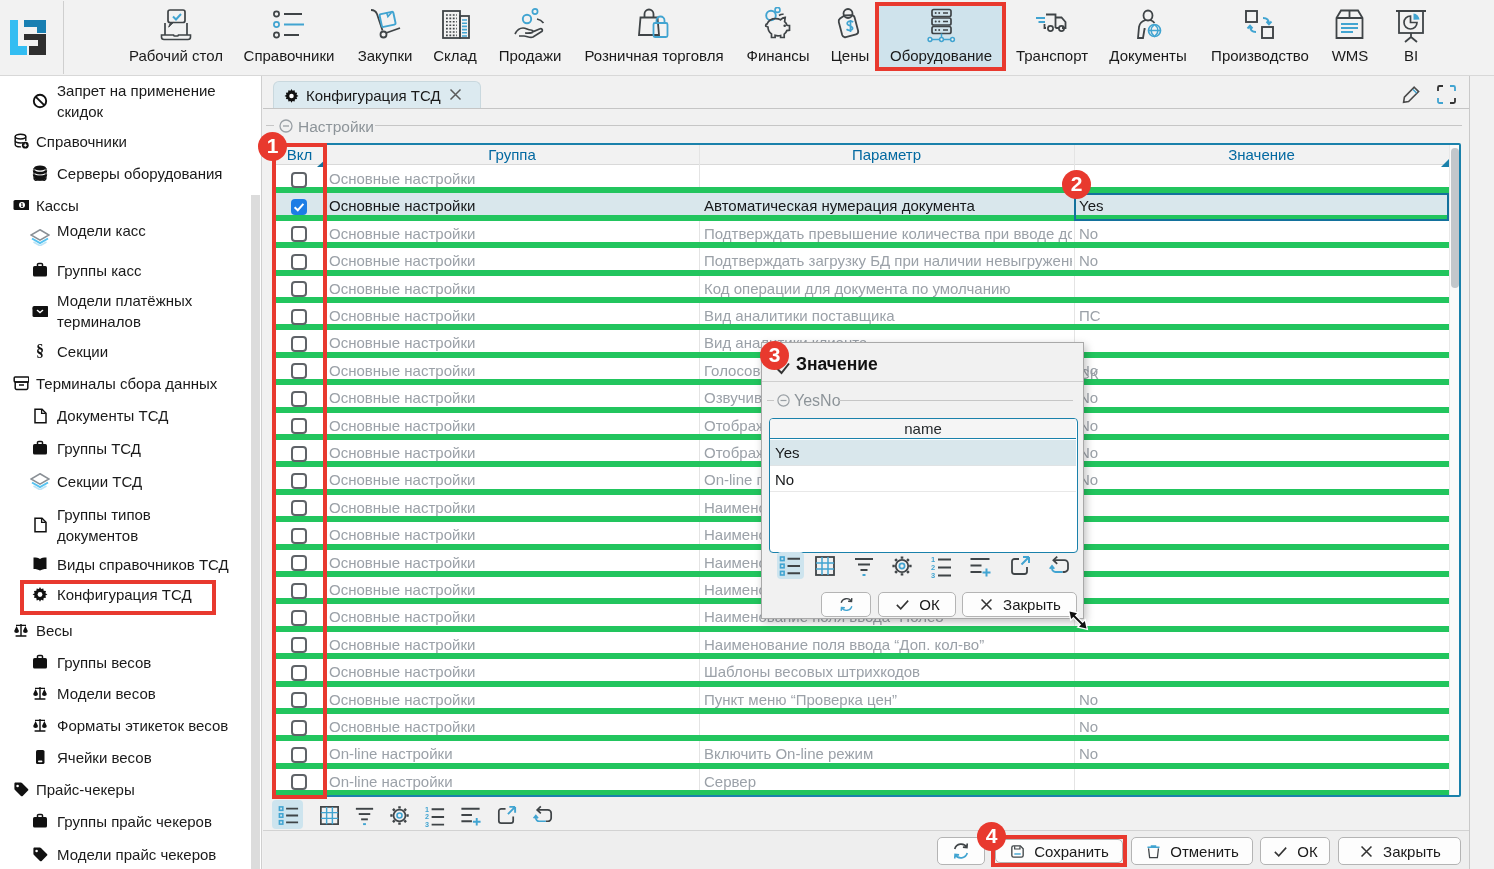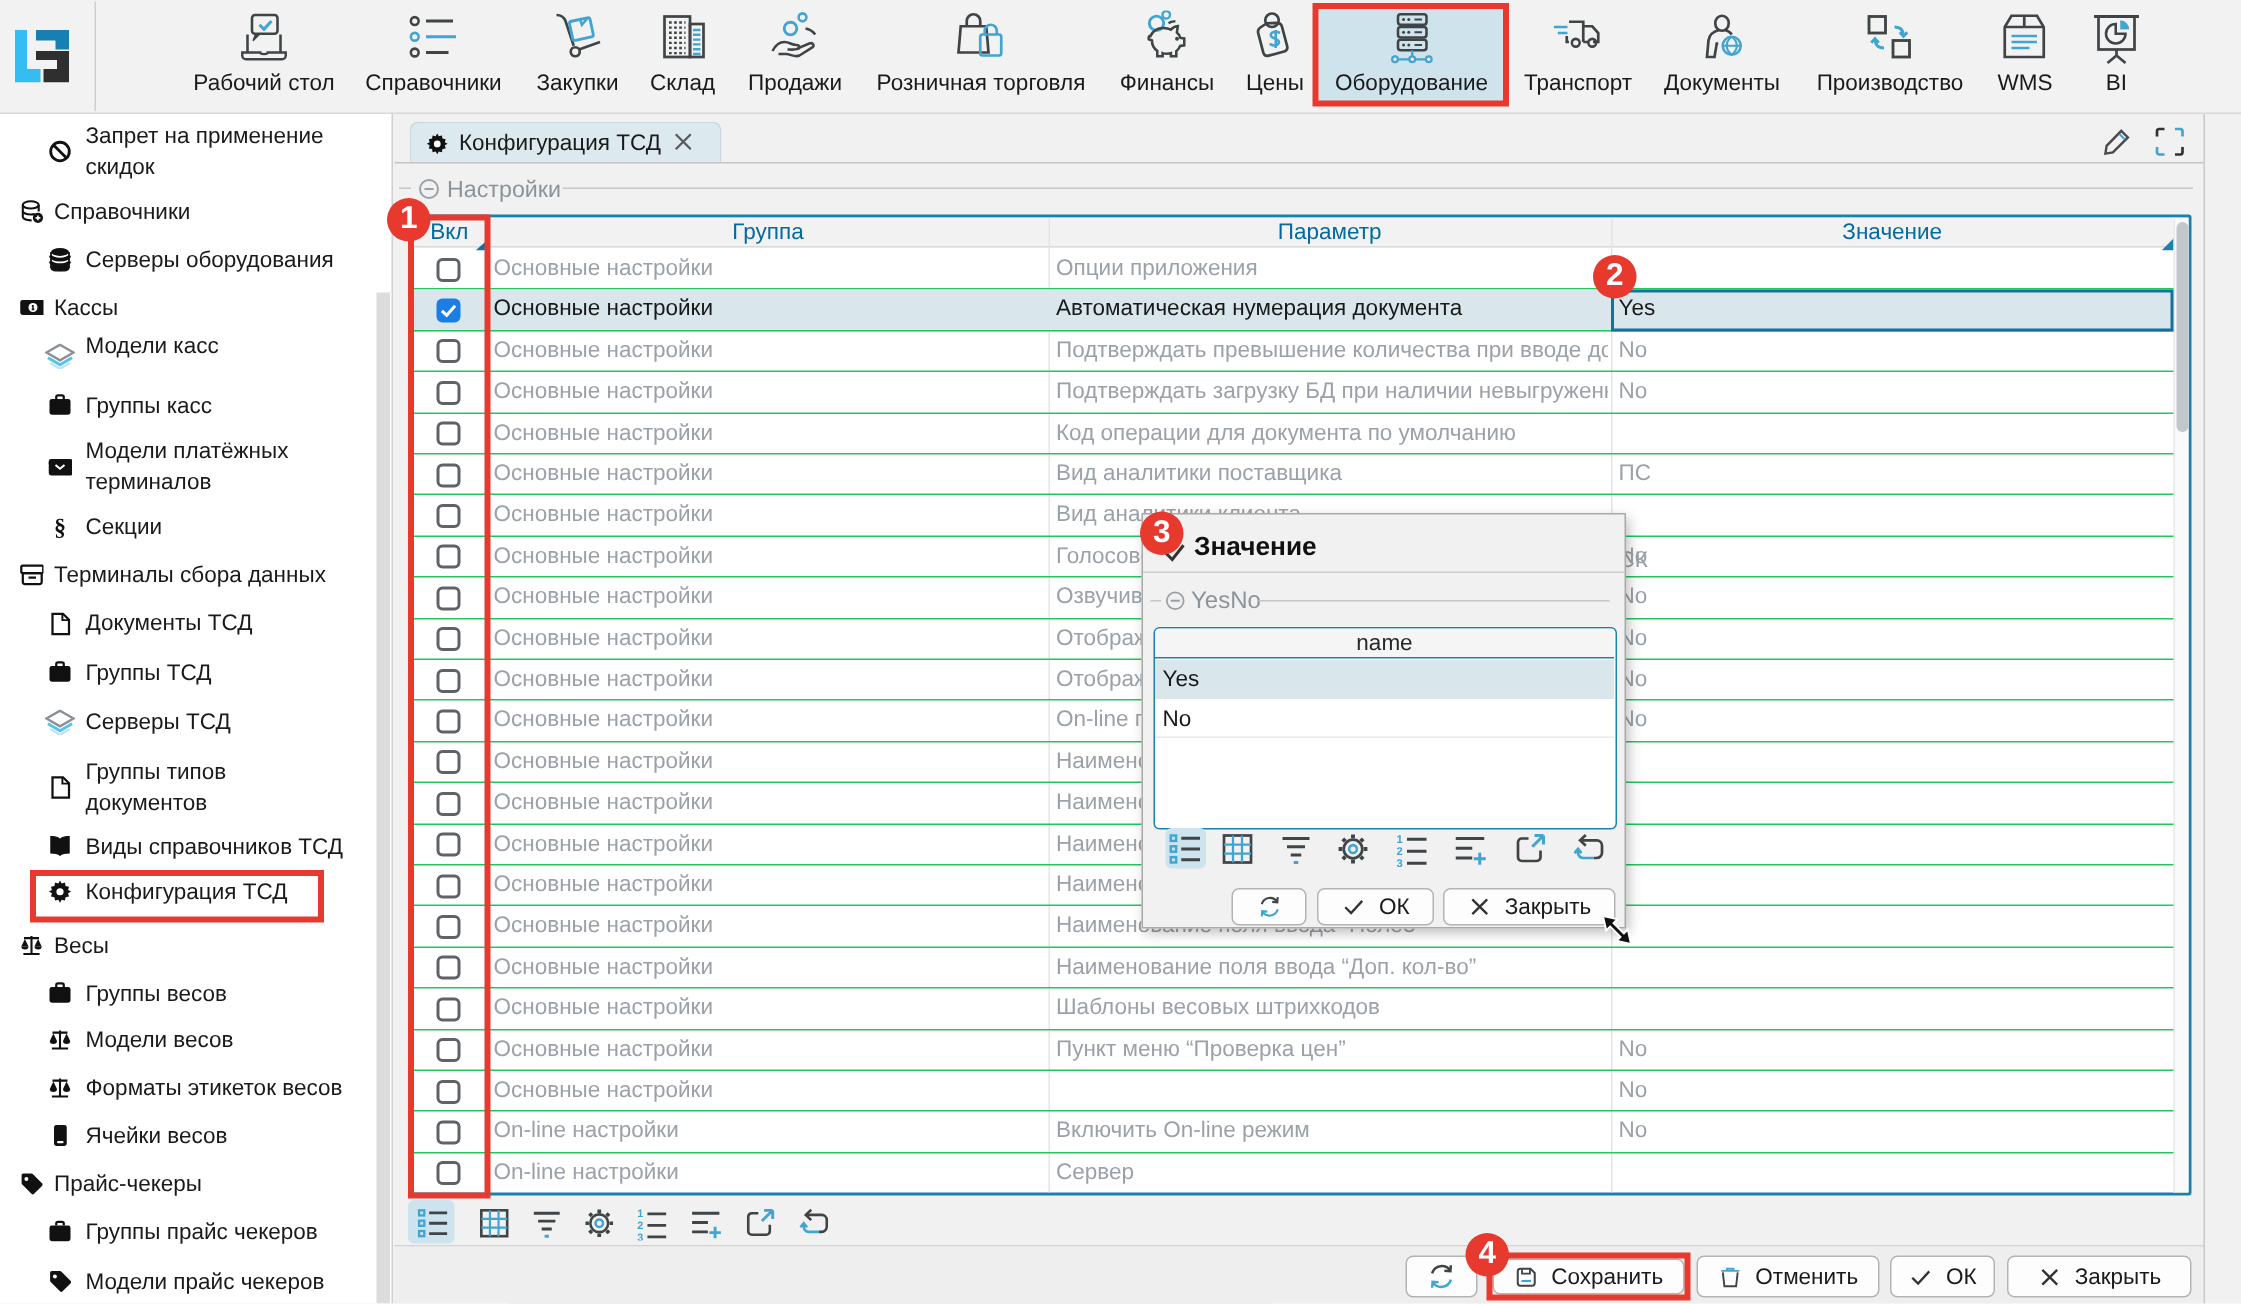--- a/index.html
+++ b/index.html
@@ -8,21 +8,21 @@
 #topbar { position:absolute; left:0; top:0; width:1494px; height:76px; background:#f2f2f2; border-bottom:1px solid #d8d8d8; }
 .tlabel { position:absolute; top:47px; font-size:15px; color:#1a1a1a; white-space:nowrap; transform:translateX(-50%); }
 #sidebar { position:absolute; left:0; top:76px; width:262px; height:793px; background:#fff; border-right:1px solid #cfcfcf; }
 .sitem { position:absolute; font-size:15px; color:#1a1a1a; white-space:nowrap; line-height:21px; }
 #content { position:absolute; left:263px; top:76px; width:1206px; height:793px; background:#f1f1f1; }
 #tabbar { position:absolute; left:263px; top:76px; width:1206px; height:33px; border-bottom:1px solid #c5c5c5; }
 #tab { position:absolute; left:273px; top:81px; width:208px; height:27px; background:#dceaf0; border:1px solid #c9d8de; border-bottom:none; border-radius:6px 6px 0 0; }
 #tbl { position:absolute; left:272px; top:143px; width:1189px; height:654px; background:#fff; border:2px solid #1a81ab; border-radius:2px; overflow:hidden; }
 .hdr { position:absolute; left:0; top:0; width:1175px; height:20px; background:#f2f2f2; border-bottom:1px solid #d9d9d9; }
 .hcell { position:absolute; top:0; height:20px; line-height:20px; text-align:center; font-size:15px; color:#0369a1; }
-.row { position:absolute; width:1175px; height:27.4px; border-bottom:1px solid #22c55e; }
+.row { position:absolute; width:1175px; height:27.4px; border-bottom:6px solid #22c55e; }
 .ct { position:absolute; top:0; height:26.4px; line-height:26.4px; font-size:15px; color:#9ba1a8; white-space:nowrap; overflow:hidden; }
 .colline { position:absolute; top:0; width:1px; height:652px; background:#e4e4e4; }
 .btn { position:absolute; height:28px; background:#fdfdfd; border:1px solid #b4b4b4; border-radius:5px; font-size:15px; color:#1a1a1a; display:flex; align-items:center; justify-content:center; gap:8px; }
 .ann-rect { position:absolute; border:4px solid #e8392e; z-index:120; }
 .ann-c { position:absolute; width:29px; height:29px; border-radius:50%; background:#e8392e; color:#fff; font-size:21px; font-weight:bold; text-align:center; line-height:28px; z-index:130; }
 #dialog { position:absolute; left:761px; top:342px; width:323px; height:277px; background:#f1f1f1; border:1px solid #a9a9a9; box-shadow:2px 3px 8px rgba(0,0,0,.25); z-index:50; }
 </style></head><body>
 
 <div id="topbar"></div>
 <svg style="position:absolute;left:10px;top:20px" width="36" height="35" viewBox="0 0 36 35" fill="none">
@@ -213,21 +213,21 @@
 <div class="sitem" style="left:57px;top:405.0px">Документы ТСД</div>
 <svg style="position:absolute;left:32px;top:407.5px" width="16" height="16" viewBox="0 0 16 16" fill="none">
     <path d="M3 1.2 h7 l4 4 V14.8 H3 z" stroke="#111" stroke-width="1.5" fill="none"></path>
 <path d="M9.6 1.6 V5.4 H13.6" stroke="#111" stroke-width="1.3" fill="none"></path>
   </svg>
 <div class="sitem" style="left:57px;top:437.5px">Группы ТСД</div>
 <svg style="position:absolute;left:32px;top:440.0px" width="16" height="16" viewBox="0 0 16 16" fill="none">
     <path d="M5.5 4 V2.6 c0-.7 .5-1.1 1.2-1.1 h2.6 c.7 0 1.2 .4 1.2 1.1 V4" stroke="#111" stroke-width="1.5" fill="none"></path>
 <rect x="1" y="4" width="14" height="10.5" rx="1.6" fill="#111"></rect>
   </svg>
-<div class="sitem" style="left:57px;top:470.5px">Серверы ТСД</div>
+<div class="sitem" style="left:57px;top:470.5px">Секции ТСД</div>
 <svg style="position:absolute;left:30px;top:473.0px" width="20" height="17" viewBox="0 0 20 17" fill="none">
     <path d="M10 0.8 L19 6 L10 11.2 L1 6 Z" stroke="#8a9096" stroke-width="1.6" fill="#fff"></path>
 <path d="M2 9.5 L10 14.2 L18 9.5" stroke="#56c2f0" stroke-width="2" fill="none"></path>
 <path d="M3.5 13 L10 16.8 L16.5 13" stroke="#bde4f5" stroke-width="1.6" fill="none"></path>
   </svg>
 <div class="sitem" style="left:57px;top:504.0px">Группы типов<br>документов</div>
 <svg style="position:absolute;left:32px;top:517.0px" width="16" height="16" viewBox="0 0 16 16" fill="none">
     <path d="M3 1.2 h7 l4 4 V14.8 H3 z" stroke="#111" stroke-width="1.5" fill="none"></path>
 <path d="M9.6 1.6 V5.4 H13.6" stroke="#111" stroke-width="1.3" fill="none"></path>
   </svg>
@@ -326,21 +326,20 @@
       <path d="M9 0 V9 H0 Z" fill="#1a81ab"></path>
     </svg>
 <div class="colline" style="left:51px"></div>
 <div class="colline" style="left:425px"></div>
 <div class="colline" style="left:800px"></div>
 <div class="abs" style="left:1175px;top:0;width:12px;height:652px;background:#fafafa;border-left:1px solid #e8e8e8"></div>
 <div class="abs" style="left:1177px;top:3px;width:8px;height:140px;background:#c2c7cb;border-radius:4px"></div>
 <div class="row" style="top:21.0px;">
 <div class="abs" style="left:17px;top:5.5px;width:16px;height:16px;border:2px solid #5f6368;border-radius:4px;background:#fff"></div>
 <div class="ct" style="left:55px;width:368px;">Основные настройки</div>
-<div class="ct" style="left:430px;width:368px;">Опции приложения</div>
 </div>
 <div class="row" style="top:48.4px;background:#d9e7ec;">
 <div class="abs" style="left:17px;top:6px;width:16px;height:16px;background:#1c7de5;border-radius:4px"></div>
 <svg class="abs" style="left:17px;top:6px" width="16" height="16" viewBox="0 0 16 16">
         <path d="M3.6 8.2 L6.8 11.2 L12.4 4.8" stroke="#fff" stroke-width="2" fill="none"></path>
       </svg>
 <div class="ct" style="left:55px;width:368px;color:#17191b;">Основные настройки</div>
 <div class="ct" style="left:430px;width:368px;color:#17191b;">Автоматическая нумерация документа</div>
 <div class="ct" style="left:805px;width:368px;color:#17191b;">Yes</div>
 </div>

